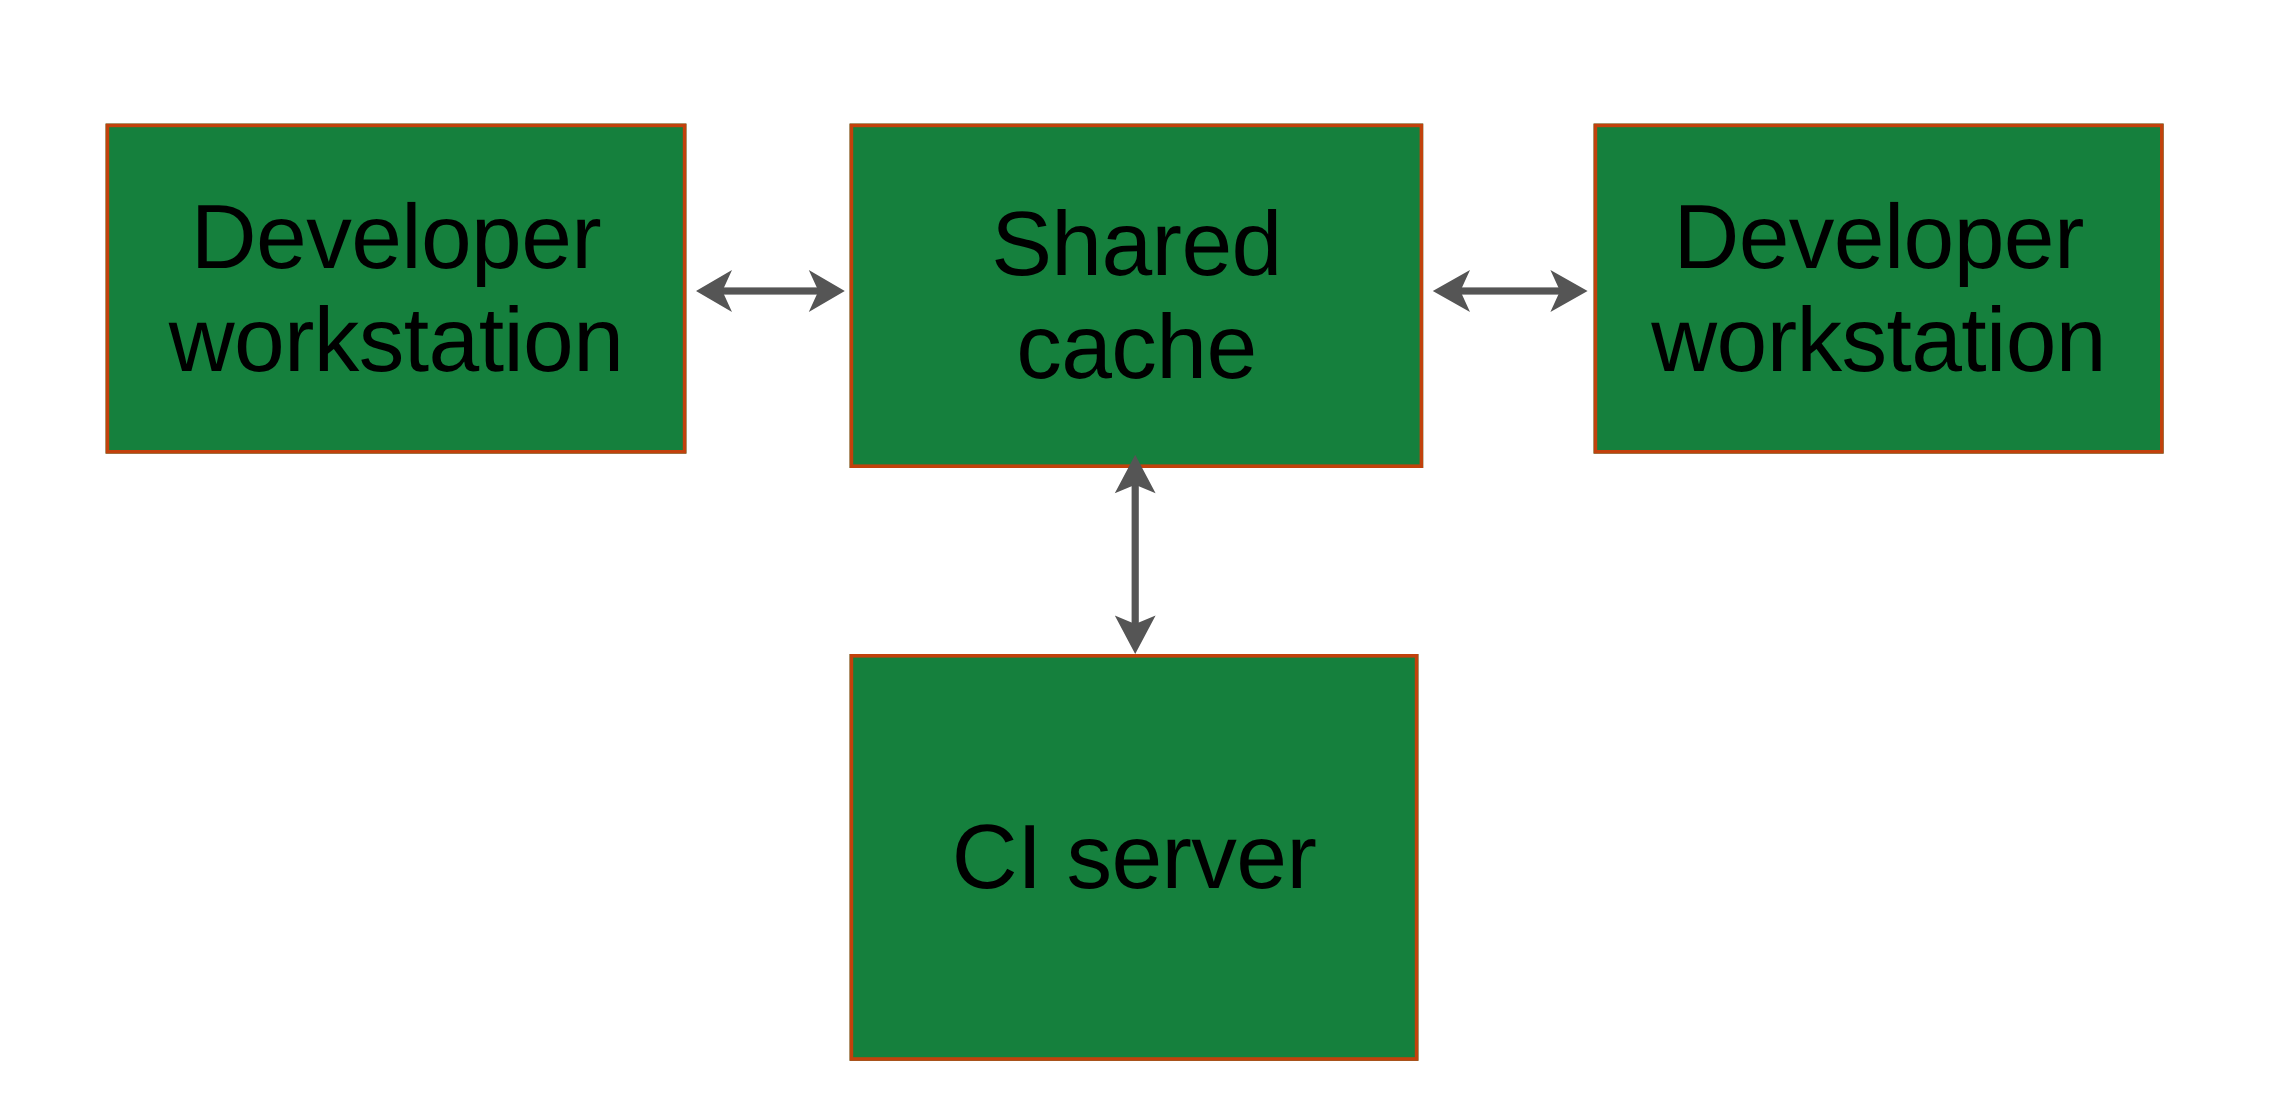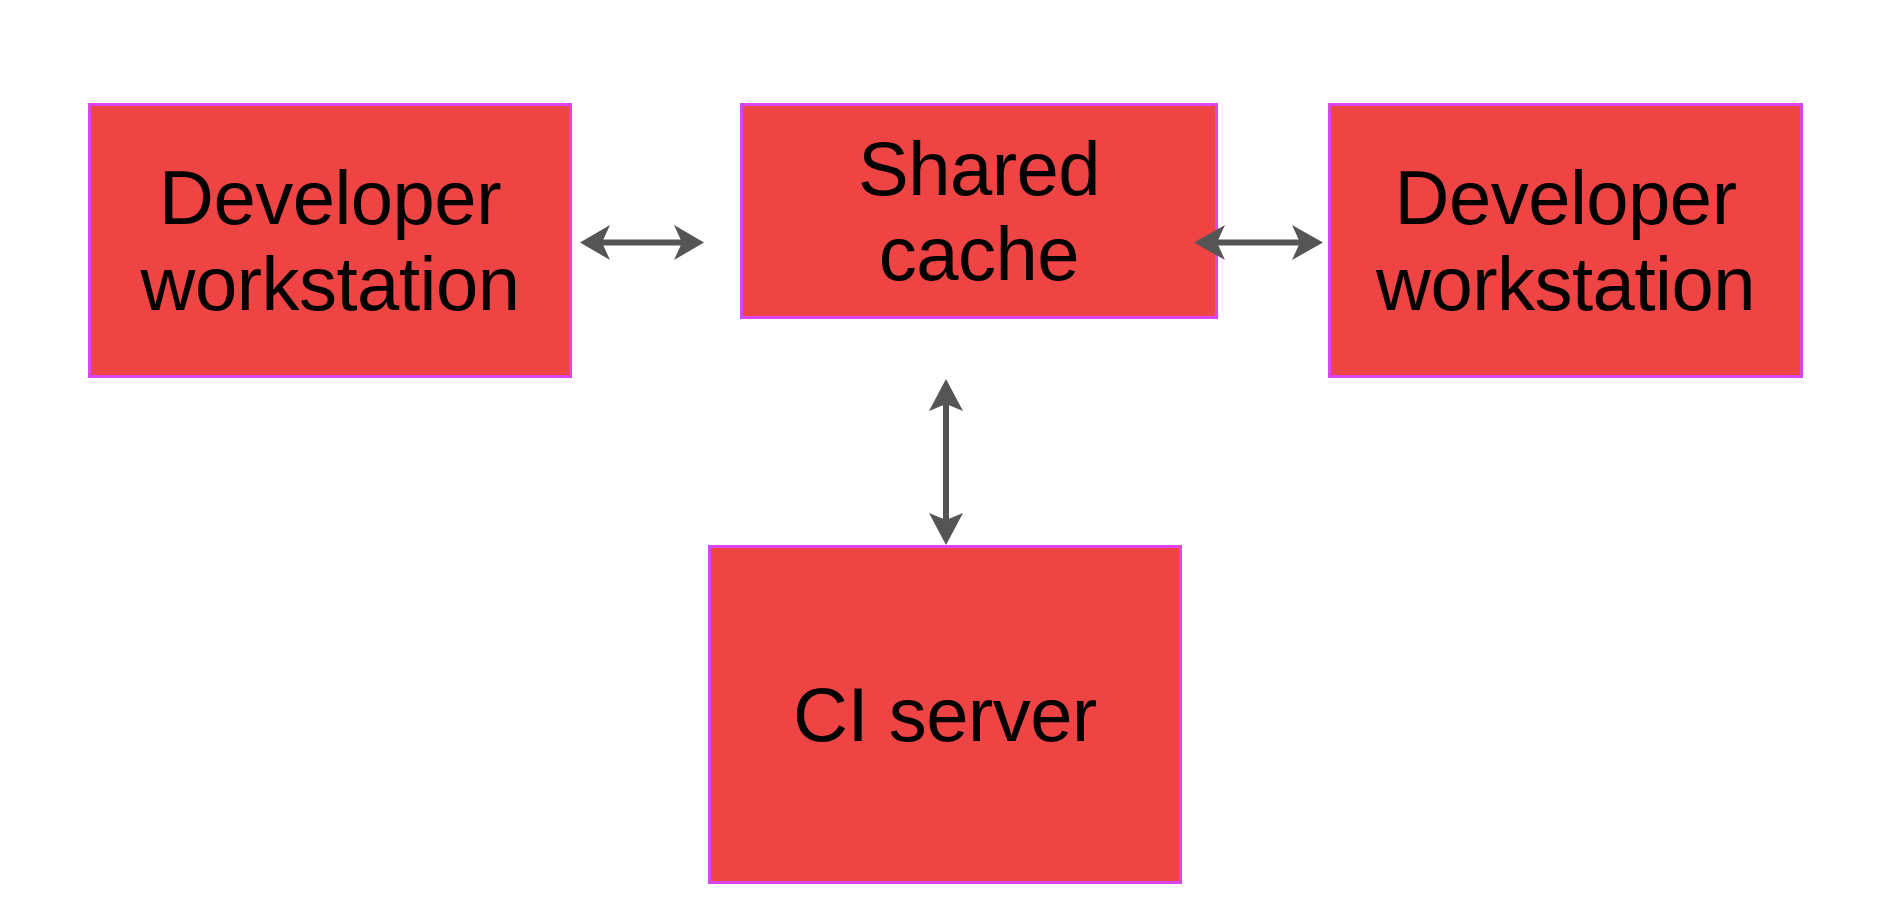--- a/index.html
+++ b/index.html
@@ -15,38 +15,38 @@
   }
   #diagram-canvas {
     position: relative;
     width: 1900px;
     height: 922px;
     background: #ffffff;
   }
   .node-box {
     position: absolute;
     box-sizing: border-box;
-    background: #ef4444;
-    border: 3px solid #d946ef;
+    background: #15803d;
+    border: 3px solid #c2410c;
     display: flex;
     align-items: center;
     justify-content: center;
     text-align: center;
   }
   .node-label {
     color: #000000;
     font-size: 76px;
     line-height: 1.12;
     letter-spacing: -0.5px;
     font-weight: 400;
     white-space: pre-line;
     padding: 0 4px;
   }
   #node-dev-left  { left: 88px;   top: 103px; width: 484px; height: 275px; }
-  #node-cache     { left: 708px;  top: 103px; width: 478px; height: 216px; margin-left: 32px; }
+  #node-cache     { left: 708px;  top: 103px; width: 478px; height: 287px; }
   #node-dev-right { left: 1328px; top: 103px; width: 475px; height: 275px; }
   #node-ci        { left: 708px;  top: 545px; width: 474px; height: 339px; }
 
   .connector {
     position: absolute;
     overflow: visible;
   }
   #edge-dev-left-cache  { left: 572px;  top: 205px; width: 140px; height: 76px; }
   #edge-cache-dev-right { left: 1186px; top: 205px; width: 145px; height: 76px; }
   #edge-cache-ci        { left: 910px;  top: 375px; width: 72px;  height: 174px; }

